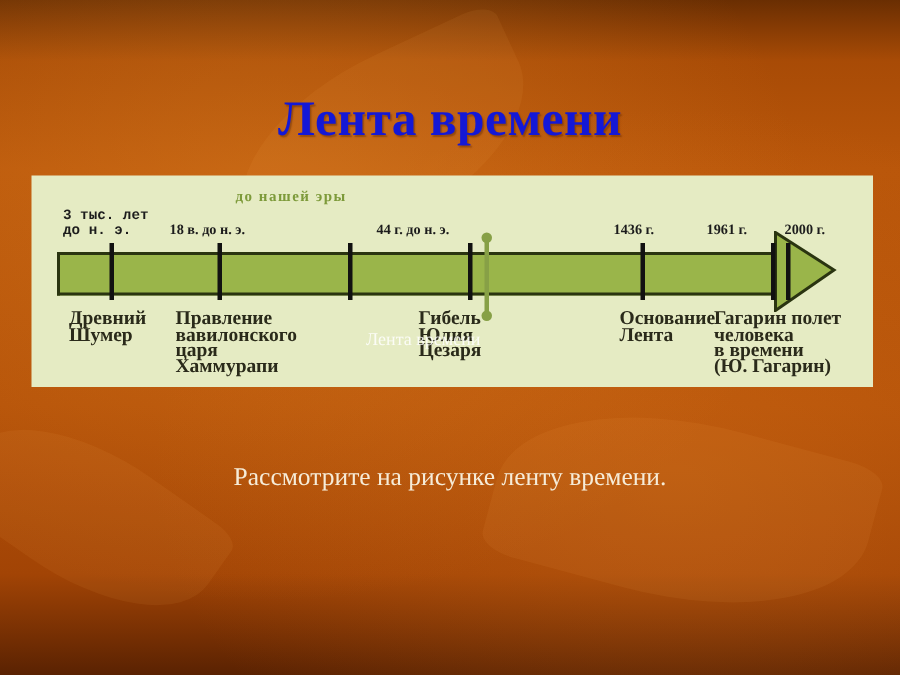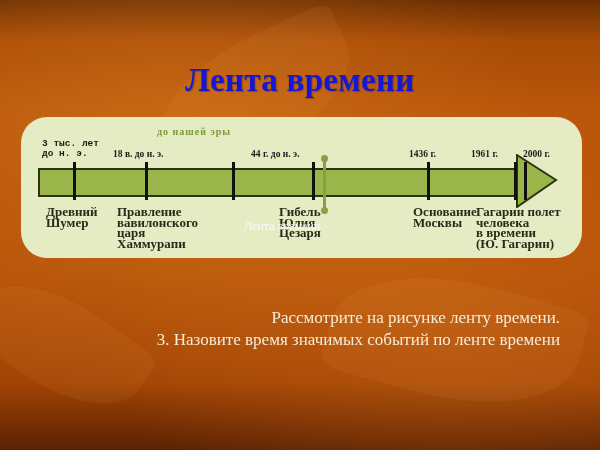--- a/index.html
+++ b/index.html
@@ -17,21 +17,20 @@
   }
   .title {
     position:absolute; left:0; width:600px; top:62px; text-align:center;
     font-family:"Liberation Serif", serif; font-weight:bold;
     font-size:33px; color:#1418d6; letter-spacing:0.3px;
     text-shadow: 1px 1px 1px rgba(60,20,0,0.35);
   }
   .panel {
     position:absolute; left:21px; top:117px; width:561px; height:141px;
     background:#e5ebc3;
-    border-radius:26px;
   }
   .era {
     position:absolute; font-family:"Liberation Serif", serif; font-weight:bold;
     font-size:10px; color:#7d9a3a; letter-spacing:1px;
   }
   .date {
     position:absolute; font-family:"Liberation Serif", serif; font-weight:bold;
     font-size:9.5px; color:#1c1c1c; line-height:10px; white-space:nowrap;
   }
   .event {
@@ -49,21 +48,21 @@
     position:absolute; left:302px; top:41px; width:3px; height:52px; background:#87a046;
   }
   .center-dot {
     position:absolute; width:7px; height:7px; border-radius:50%; background:#87a046;
   }
   .watermark {
     position:absolute; left:223px; top:102px; font-family:"Liberation Serif", serif;
     font-size:12px; color:rgba(255,255,255,0.85);
   }
   .questions {
-    position:absolute; left:40px; width:520px; top:307px; text-align:right;
+    position:absolute; left:40px; width:520px; top:307px; text-align:center;
     font-family:"Liberation Serif", serif; font-size:17px; line-height:22px; color:#f6ecd8;
   }
 </style>
 </head>
 <body>
 
 <div class="leaf" style="left:150px;top:40px;width:210px;height:110px;transform:rotate(-25deg);"></div>
 <div class="leaf" style="left:330px;top:280px;width:250px;height:120px;transform:rotate(15deg);"></div>
 <div class="leaf" style="left:-30px;top:300px;width:180px;height:90px;transform:rotate(35deg);"></div>
 
@@ -110,28 +109,27 @@
     <div>царя</div>
     <div>Хаммурапи</div>
   </div>
   <div class="event" style="left:258px;top:90px;">
     <div>Гибель</div>
     <div>Юлия</div>
     <div>Цезаря</div>
   </div>
   <div class="event" style="left:372px;top:90px;margin-left:20px;">
     <div>Основание</div>
-    <div>Москвы</div>
+    <div>Лента</div>
   </div>
   <div class="event" style="left:455px;top:90px;">
     <div>Гагарин полет</div>
     <div>человека</div>
     <div>в времени</div>
     <div>(Ю. Гагарин)</div>
   </div>
 
   <div class="watermark">Лента времени</div>
 </div>
 
 <div class="questions">
   <div>Рассмотрите на рисунке ленту времени.</div>
-  <div>3. Назовите время значимых событий по ленте времени</div>
 </div>
 
 </body></html>

